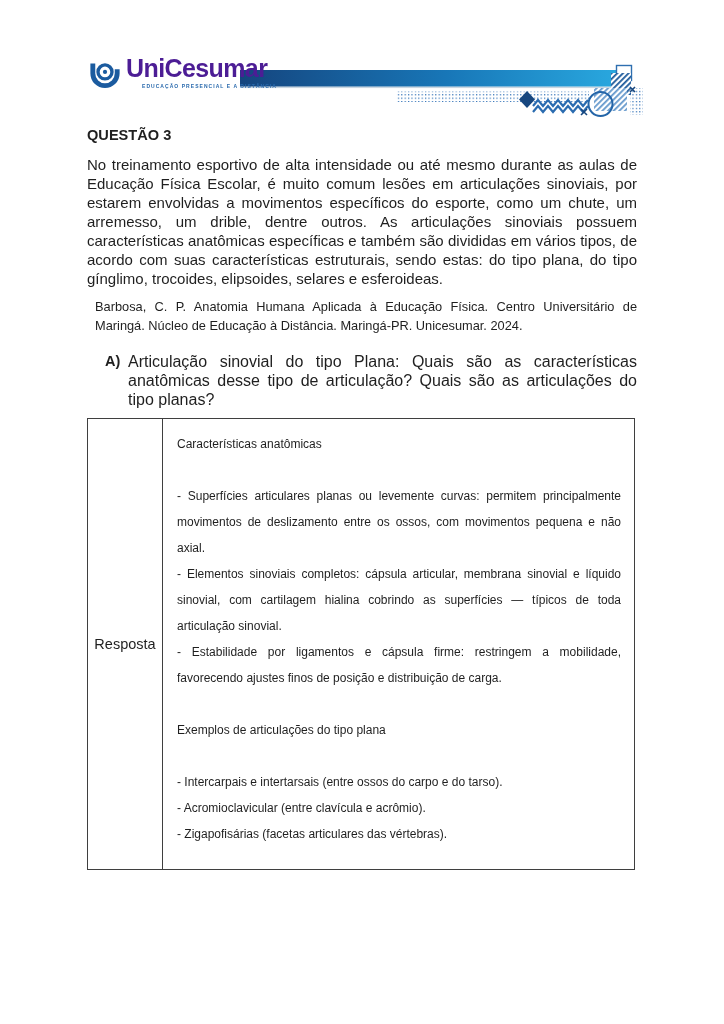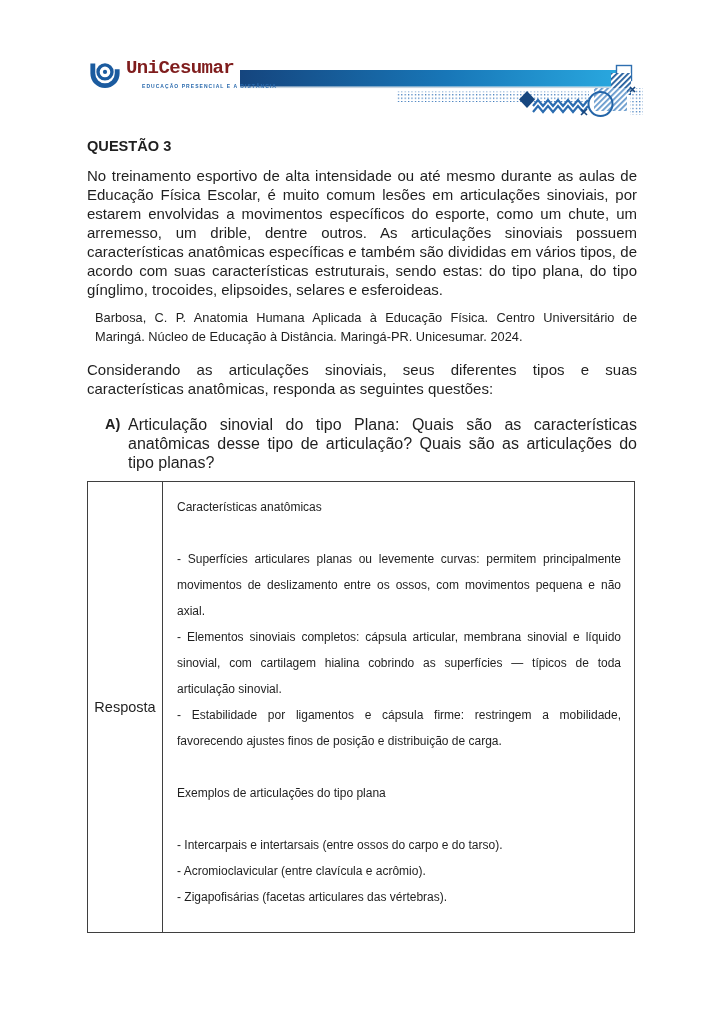--- a/index.html
+++ b/index.html
@@ -11,32 +11,32 @@
     position:relative;
     overflow:hidden;
   }
   .page { position:absolute; inset:0; background:#ffffff; }
 
   
   .logo-wrap { position:absolute; left:87px; top:55px; display:flex; align-items:flex-start; z-index:2; }
   .logo-icon { width:36px; height:37px; }
   .logo-textcol { margin-left:3px; }
   .brand {
-    font-size:19px; font-weight:bold; color:#7f1d1d;
-    letter-spacing:-0.6px; line-height:27px;font-family:Liberation Mono, monospace;
+    font-size:25px; font-weight:bold; color:#4c1d95;
+    letter-spacing:-0.6px; line-height:27px;
   }
   .tagline {
     font-size:5px; font-weight:bold; color:#2a6aad;
     letter-spacing:1.05px; margin-left:16px; margin-top:1px;
     white-space:nowrap;
   }
   .deco { position:absolute; left:0; top:50px; width:724px; height:80px; z-index:1; }
 
   
-  .content { position:absolute; left:87px; top:16px; width:550px; }
+  .content { position:absolute; left:87px; top:5px; width:550px; }
   .q-title { font-size:14.6px; font-weight:bold; line-height:18px; margin:121px 0 11px 0; }
   .body-p { font-size:15px; line-height:19px; text-align:justify; }
   .intro { margin:0 0 9px 0; }
   .cite  { font-size:12.8px; line-height:19px; text-align:justify; margin:9px 0 0 8px; }
   .prompt{ margin:14px 0 0 0; }
   .item  { display:flex; margin:17px 0 0 0; padding-left:18px; }
   .item-label { font-size:14.5px; line-height:19px; font-weight:bold; width:23px; flex:0 0 23px; }
   .item-text  { flex:1; font-size:16px; line-height:19px; text-align:justify; }
 
   
@@ -121,21 +121,20 @@
     </div>
   </div>
 
   <main class="content">
     <h1 class="q-title">QUESTÃO 3</h1>
 
     <p class="body-p intro">No treinamento esportivo de alta intensidade ou até mesmo durante as aulas de Educação Física Escolar, é muito comum lesões em articulações sinoviais, por estarem envolvidas a movimentos específicos do esporte, como um chute, um arremesso, um drible, dentre outros. As articulações sinoviais possuem características anatômicas específicas e também são divididas em vários tipos, de acordo com suas características estruturais, sendo estas: do tipo plana, do tipo gínglimo, trocoides, elipsoides, selares e esferoideas.</p>
 
     <p class="cite">Barbosa, C. P. Anatomia Humana Aplicada à Educação Física. Centro Universitário de Maringá. Núcleo de Educação à Distância. Maringá-PR. Unicesumar. 2024.</p>
 
-    <p class="body-p prompt">Considerando as articulações sinoviais, seus diferentes tipos e suas características anatômicas, responda as seguintes questões:</p>
 
     <div class="item">
       <span class="item-label">A)</span>
       <span class="item-text">Articulação sinovial do tipo Plana: Quais são as características anatômicas desse tipo de articulação? Quais são as articulações do tipo planas?</span>
     </div>
 
     <table class="answer-table">
       <tbody>
         <tr>
           <td class="label-cell">Resposta</td>

